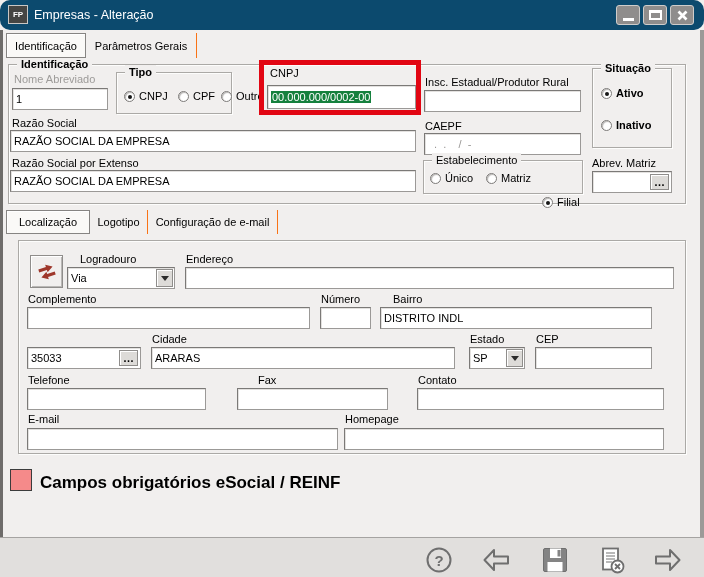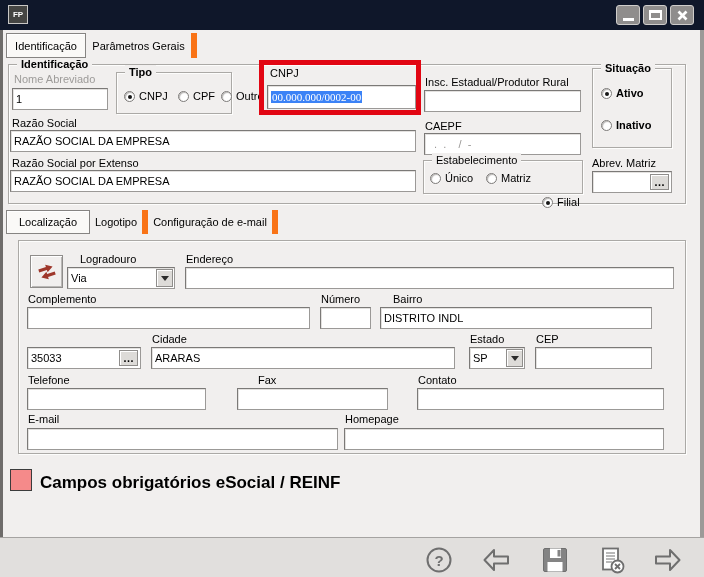--- a/index.html
+++ b/index.html
@@ -7,56 +7,56 @@
   body {
     position:relative;
     font-family:"Liberation Sans", sans-serif;
     font-size:11px;
     color:#000;
     background:#f1efee;
     overflow:hidden;
   }
 
   
-  .titlebar { position:absolute; left:0; top:0; right:0; height:30px; background:#0f172a; }
+  .titlebar { position:absolute; left:0; top:0; right:0; height:30px; background:#0c4a6e;border-radius:10px; }
   .frame-l { position:absolute; left:0; top:30px; bottom:0; width:3px; background:#6e6c6a; }
   .frame-r { position:absolute; right:0; top:30px; bottom:0; width:4px; background:#9c9a98; }
   .frame-b { position:absolute; left:0; right:0; bottom:0; height:3px; background:#9c9a98; }
   .title-text { position:absolute; left:34px; top:8px; color:#fff; font-size:12.5px; }
   .app-icon { position:absolute; left:8px; top:5px; width:20px; height:19px; background:#454543;
     border:1px solid #c9c7c5; color:#fff; font-size:8px; font-weight:bold;
     display:flex; align-items:center; justify-content:center; }
   .winbtn { position:absolute; top:5px; width:24px; height:20px; background:#8f8d8c;
     border:1px solid #cfcdcb; border-radius:3px; display:flex; align-items:center; justify-content:center; }
   .winbtn .min-glyph { width:11px; height:3px; background:#fff; margin-top:9px; }
   .winbtn .max-glyph { width:13px; height:10px; border:2px solid #fff; border-top-width:3px; }
 
   
   .tab-active { position:absolute; height:25px; background:#faf9f7; border:1px solid #86848
 2; border:1px solid #868482; box-shadow:inset 1px 1px 0 #ffffff;
     display:flex; align-items:center; justify-content:center; z-index:2; }
-  .tab-flat { position:absolute; height:25px; border-right:6px solid #f97316;
+  .tab-flat { position:absolute; height:25px; border-right:1px solid #f97316;
     display:flex; align-items:center; justify-content:center; }
 
   
   .groupbox { position:absolute; border:1px solid #aba9a6; box-shadow:inset 1px 1px 0 #fdfdfc, 1px 1px 0 #fdfdfc; }
   .gb-label { position:absolute; top:-8px; left:8px; background:#f1efee; padding:0 4px; line-height:14px; white-space:nowrap; }
   .bold { font-weight:bold; }
 
   .lbl { position:absolute; white-space:nowrap; }
   .lbl-dis { color:#9d9b99; }
 
   
   .field { position:absolute; background:#fff; border:1px solid #9b9997;
     border-top-color:#7b7977; border-left-color:#7b7977;
     box-shadow:inset 1px 1px 0 #e3e1df; display:flex; align-items:center;
     padding:0 3px; overflow:hidden; white-space:pre; }
   .field .val { white-space:pre; }
   .mask { color:#9a9896; }
-  .sel { background:#3b82f6; color:#fff; padding:0 1px;font-family:Liberation Serif, serif; }
+  .sel { background:#15803d; color:#fff; padding:0 1px; }
 
   
   .dd-btn { position:absolute; right:1px; top:1px; bottom:1px; width:17px; background:#dddbd8;
     border:1px solid #8f8d8b; box-shadow:inset 1px 1px 0 #fff;
     display:flex; align-items:center; justify-content:center; }
   .dd-arrow { width:0; height:0; border-left:4px solid transparent; border-right:4px solid transparent; border-top:5px solid #2b2b2b; }
   .mini-btn { position:absolute; right:2px; top:2px; width:19px; height:16px; background:#dddbd8;
     border:1px solid #8f8d8b; box-shadow:inset 1px 1px 0 #fff; font-weight:bold; font-size:11px;
     display:flex; align-items:center; justify-content:center; line-height:10px; }
 
@@ -82,20 +82,21 @@
   
   .toolbar-sep { position:absolute; left:0; right:0; top:537px; height:1px; background:#a5a3a1; }
   .toolbar { position:absolute; left:0; right:0; top:538px; bottom:0; background:#e1dfdd; }
   .tb-icon { position:absolute; top:545px; width:30px; height:30px; }
 </style>
 </head>
 <body>
 
 <div class="titlebar">
   <div class="app-icon">FP</div>
+  <div class="title-text">Empresas - Alteração</div>
   <div class="winbtn" style="left:616px;">
     <span class="min-glyph"></span>
   </div>
   <div class="winbtn" style="left:643px;">
     <span class="max-glyph"></span>
   </div>
   <div class="winbtn" style="left:670px;">
     <svg width="11" height="11" viewBox="0 0 11 11">
       <line x1="1.5" y1="1.5" x2="9.5" y2="9.5" stroke="#fff" stroke-width="2.6"></line>
       <line x1="9.5" y1="1.5" x2="1.5" y2="9.5" stroke="#fff" stroke-width="2.6"></line>

